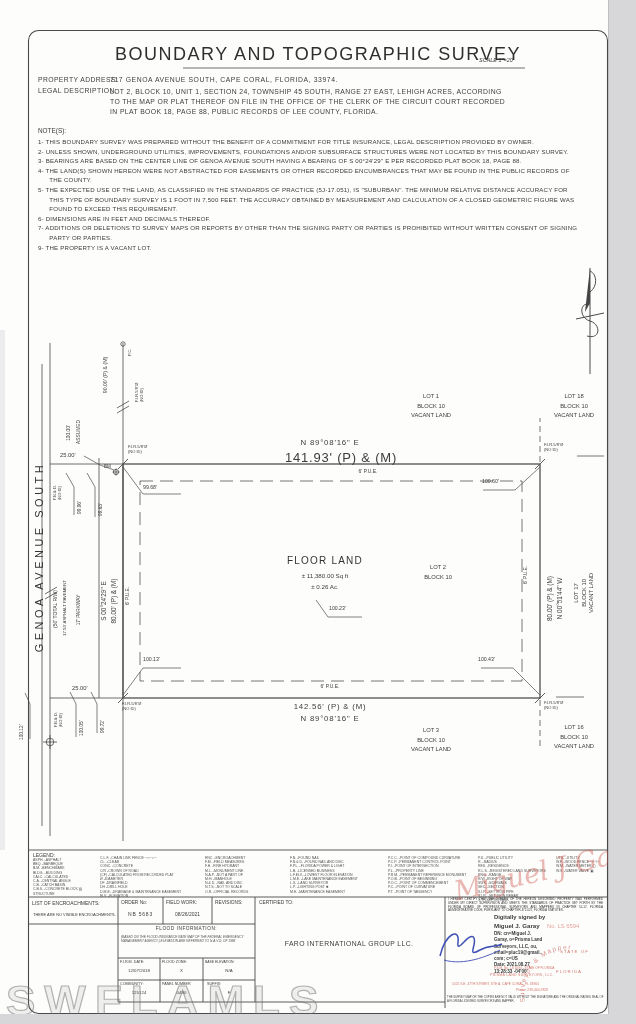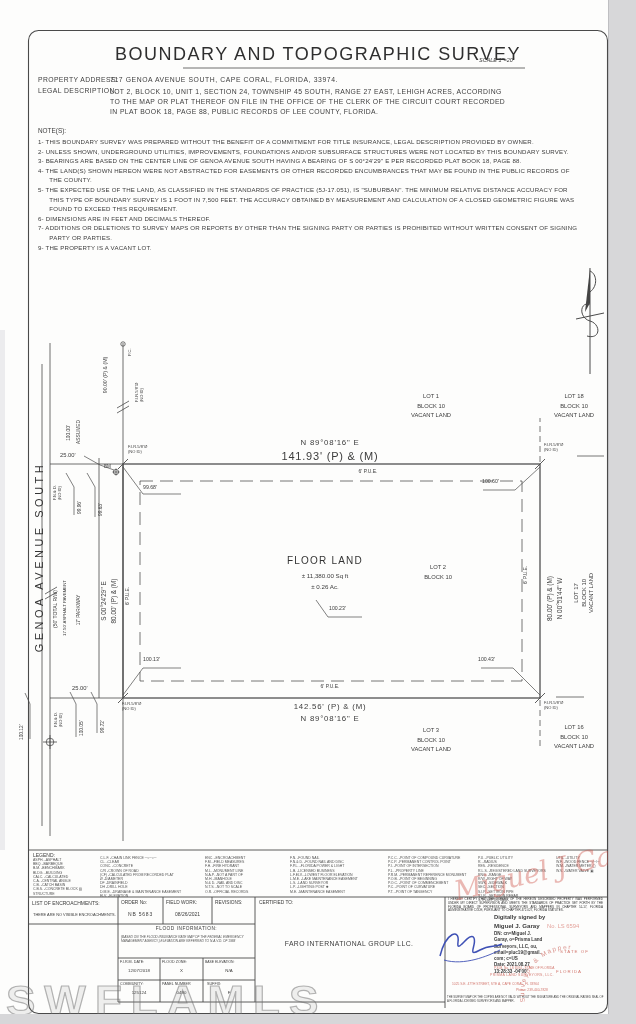--- a/index.html
+++ b/index.html
@@ -127,21 +127,21 @@
 VACANT LAND</div>
   <div class="a p" style="left:544px;top:442px;width:40px;font-size:4px;line-height:5.4px;">F.I.R.5/8"Ø
 (NO ID)</div>
   <div class="a p" style="left:128px;top:444px;width:40px;font-size:4px;line-height:5.4px;">F.I.R.5/8"Ø
 (NO ID)</div>
   <div class="a p" style="left:122px;top:701px;width:40px;font-size:4px;line-height:5.4px;">F.I.R.5/8"Ø
 (NO ID)</div>
   <div class="a p" style="left:544px;top:700px;width:40px;font-size:4px;line-height:5.4px;">F.I.R.5/8"Ø
 (NO ID)</div>
   <div class="a c" style="left:255px;top:438px;width:150px;font-size:7.8px;letter-spacing:.8px;">N 89°08'16" E</div>
-  <div class="a c" style="left:255px;top:450px;width:150px;font-size:11px;letter-spacing:.8px;text-align:center;">141.93' (P) &amp; (M)</div>
+  <div class="a c" style="left:266px;top:450px;width:150px;font-size:13px;letter-spacing:.8px;text-align:center;">141.93' (P) &amp; (M)</div>
   <div class="a c" style="left:340px;top:468px;width:56px;font-size:5px;">6' P.U.E.</div>
   <div class="a c" style="left:302px;top:683px;width:56px;font-size:5px;">6' P.U.E.</div>
   <div class="a c" style="left:255px;top:702px;width:150px;font-size:7.8px;letter-spacing:.8px;">142.56' (P) &amp; (M)</div>
   <div class="a c" style="left:255px;top:714px;width:150px;font-size:7.8px;letter-spacing:.8px;">N 89°08'16" E</div>
   <div class="a" style="left:60px;top:452px;font-size:5.8px;">25.00'</div>
   <div class="a" style="left:72px;top:685px;font-size:5.8px;">25.00'</div>
   <div class="a" style="left:104px;top:464px;font-size:4.6px;">BM</div>
   <div class="a c" style="left:245px;top:555px;width:160px;font-size:10px;letter-spacing:1.2px;color:#333;">FLOOR LAND</div>
   <div class="a c" style="left:245px;top:572px;width:160px;font-size:6.2px;">± 11,380.00 Sq ft</div>
   <div class="a c" style="left:245px;top:583px;width:160px;font-size:6.2px;">± 0.26 Ac.</div>

